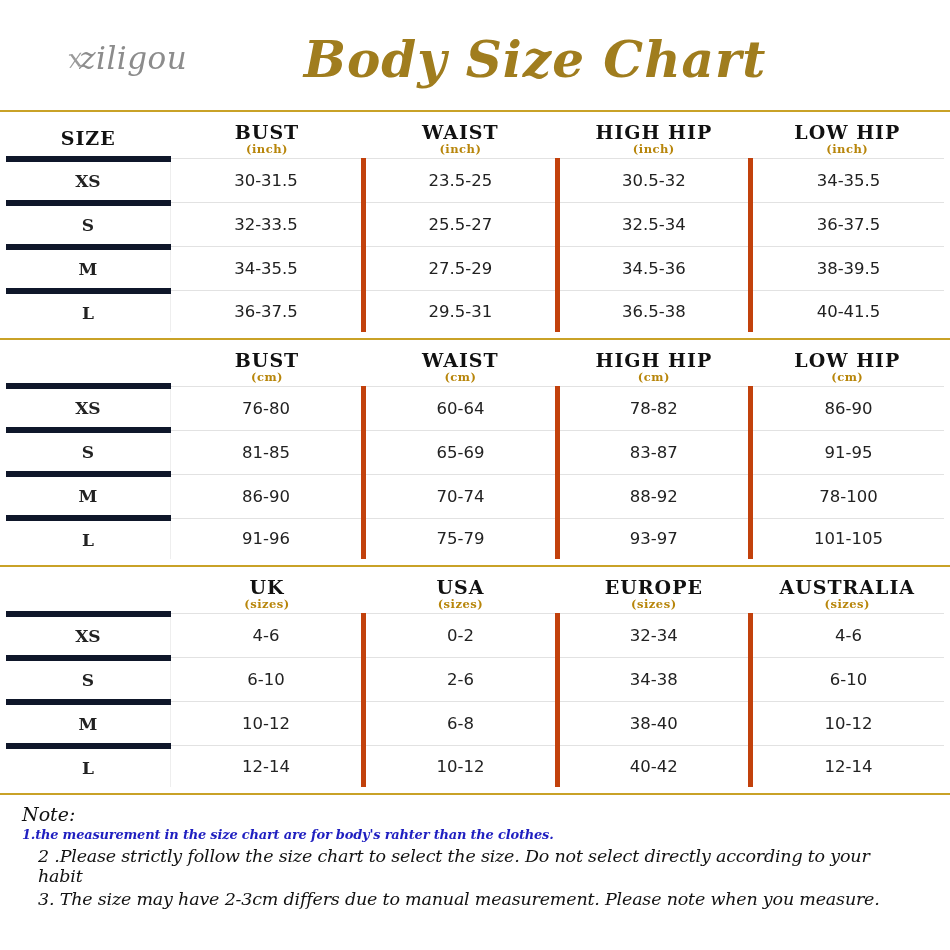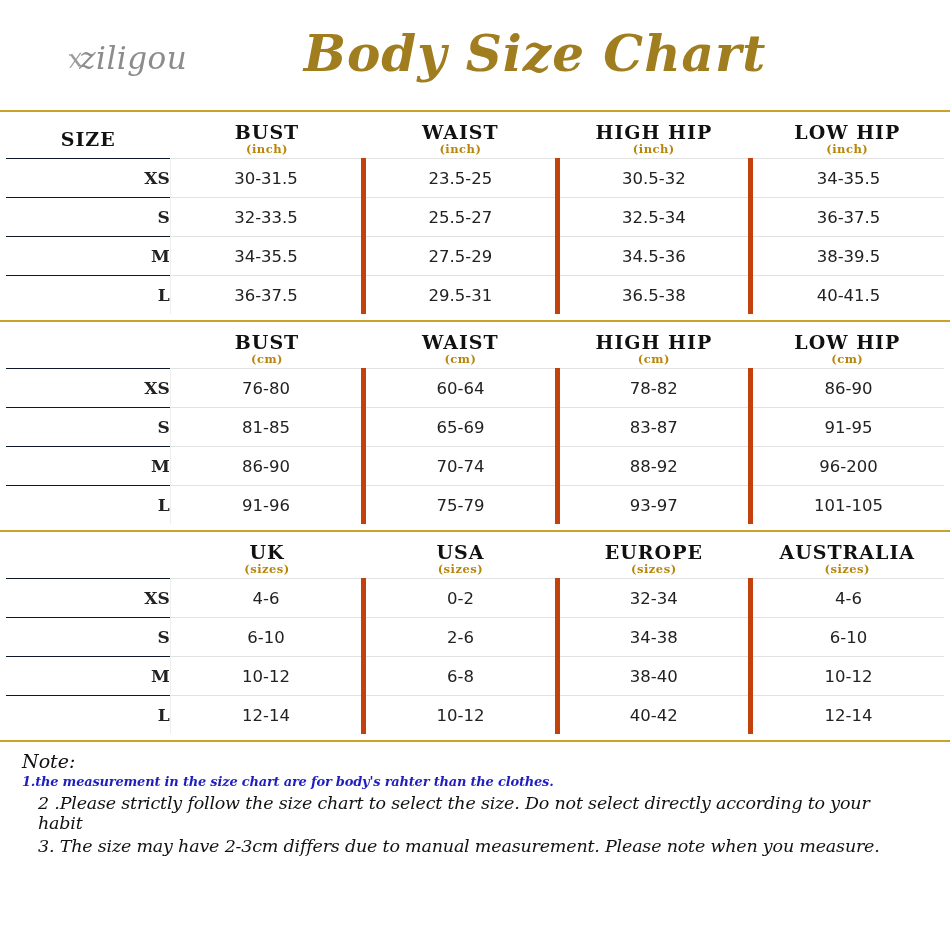--- a/index.html
+++ b/index.html
@@ -42,21 +42,21 @@
     display: inline-block;
     transform: translateY(-2px) rotate(-8deg);
     font-size: 26px;
     color: #9a9a9a;
     margin-right: -4px;
   }
   .title {
     position: absolute;
     left: 0;
     right: 0;
-    top: 24px;
+    top: 30px;
     text-align: center;
     padding-left: 120px;
     font-family: "DejaVu Serif", serif;
     font-weight: bold;
     font-style: italic;
     font-size: 50px;
     letter-spacing: 1px;
     color: #a07d1e;
   }
 
@@ -99,22 +99,21 @@
     font-family: "DejaVu Sans", sans-serif;
     font-size: 16.5px;
     color: #222;
     padding: 9px 0;
     border-top: 1px solid #e2e2e2;
   }
   table.size-table td.size-cell {
     font-family: "DejaVu Serif", serif;
     font-weight: bold;
     font-size: 17px;
-    border-top: 1px solid #0f172a;
-    text-align: right;
+    border-top: 6px solid #0f172a;
   }
   table.size-table tbody tr td:first-child { border-right: 1px solid #eeeeee; }
   table.size-table tbody tr td { border-right: 5px solid #c2410c; }
   table.size-table tbody tr td:last-child { border-right: none; }
 
   .block {
     padding: 0 6px 6px 6px;
   }
 
   
@@ -242,21 +241,21 @@
           <td>81-85</td>
           <td>65-69</td>
           <td>83-87</td>
           <td>91-95</td>
         </tr>
         <tr>
           <td class="size-cell">M</td>
           <td>86-90</td>
           <td>70-74</td>
           <td>88-92</td>
-          <td>96-200</td>
+          <td>78-100</td>
         </tr>
         <tr>
           <td class="size-cell">L</td>
           <td>91-96</td>
           <td>75-79</td>
           <td>93-97</td>
           <td>101-105</td>
         </tr>
       </tbody>
     </table>

